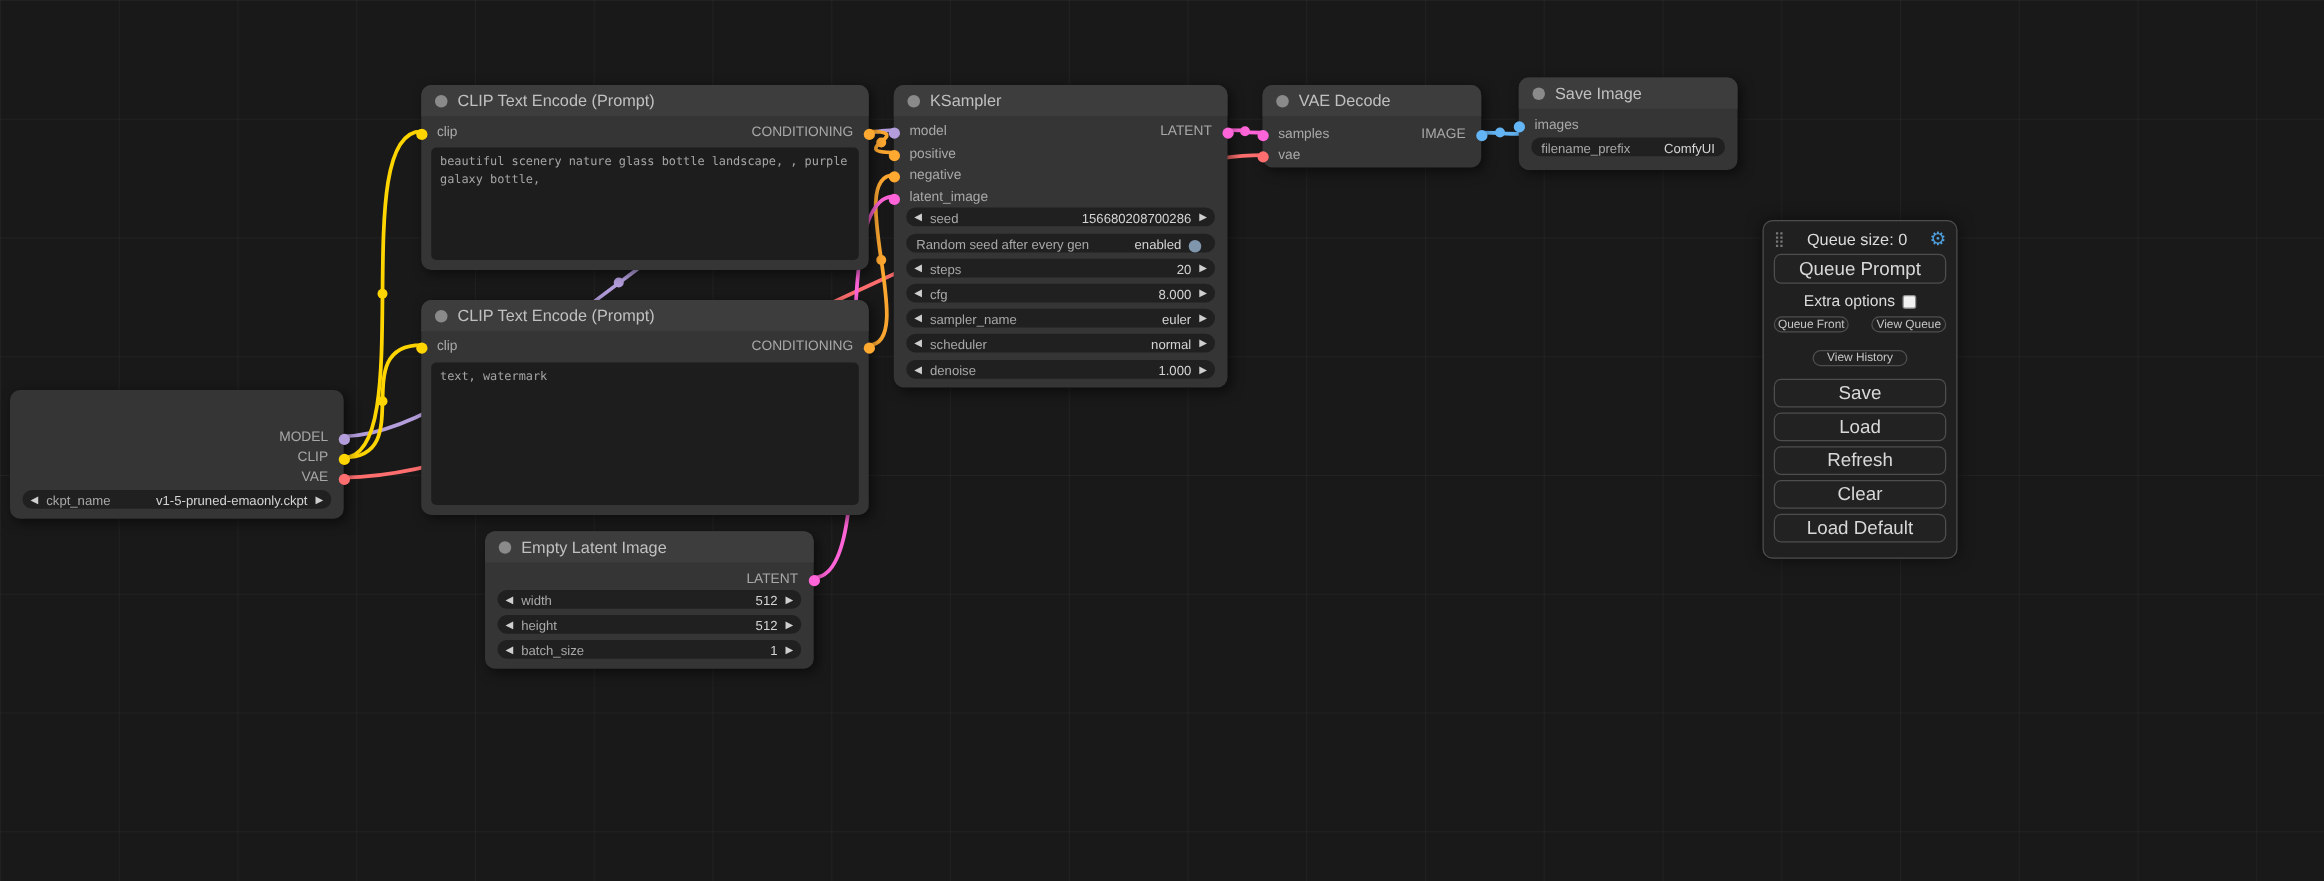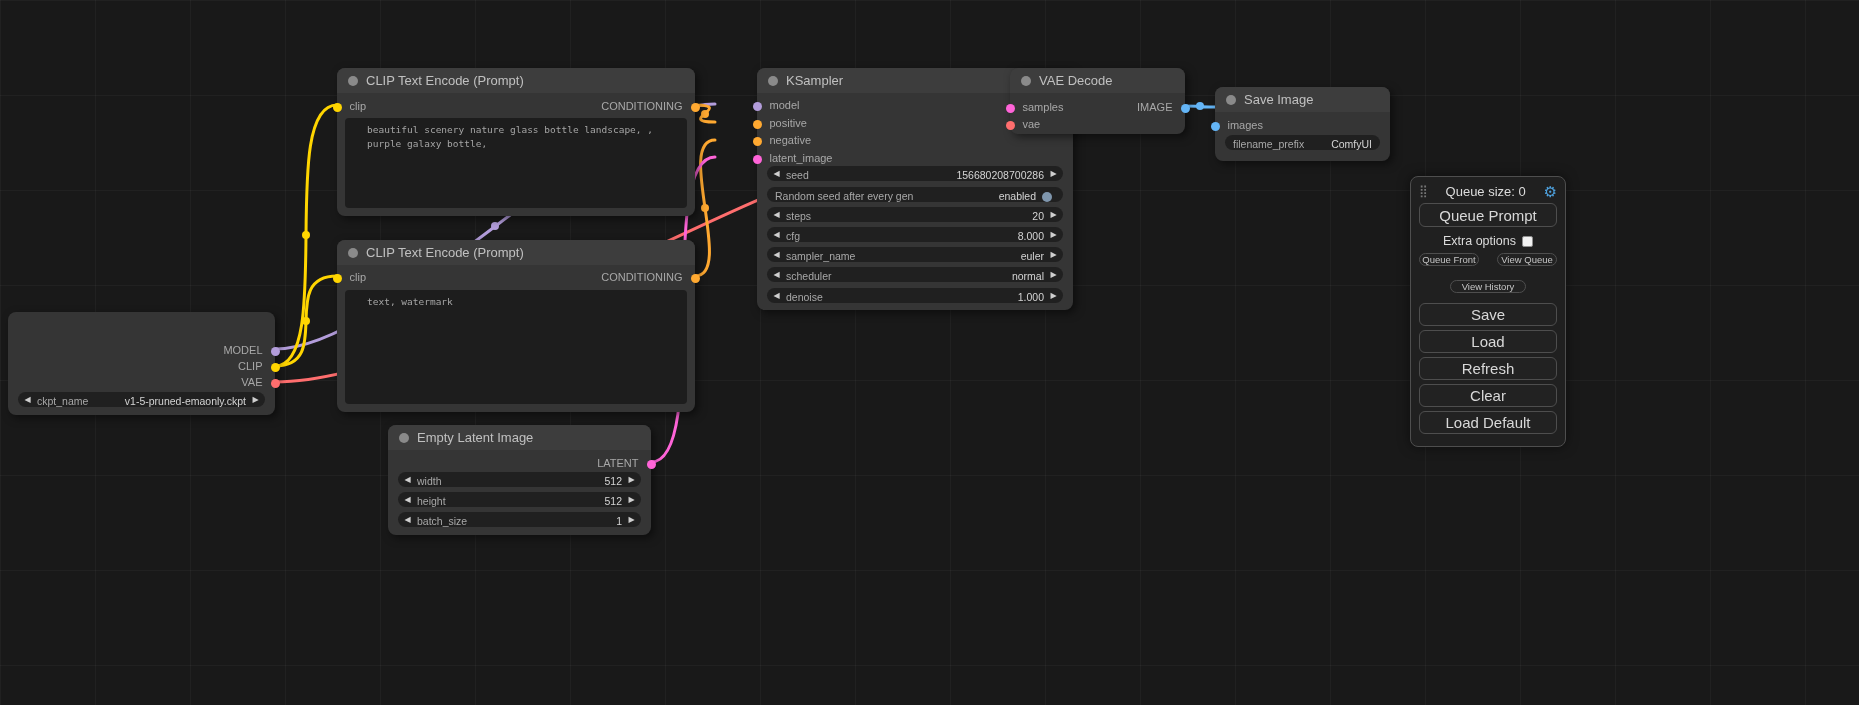--- a/index.html
+++ b/index.html
@@ -46,21 +46,21 @@
   .widget{position:absolute;left:10px;right:10px;height:15px;background:#202020;border-radius:8px;
           display:flex;align-items:flex-end;font-size:10.5px;color:#c9c9c9;cursor:pointer}
   .widget .arr{width:19px;text-align:center;font-size:8px;color:#cfcfcf;flex:none;line-height:15px}
   .widget .wlabel{color:#a8a8a8;white-space:nowrap}
   .widget .wvalue{margin-left:auto;color:#d4d4d4;white-space:nowrap}
   .widget.noarrow{padding:0 8px}
   .widget .knob{width:10px;height:10px;border-radius:50%;background:#7f96ad;flex:none;margin:0 3px 0 6px}
 
   .prompt-text{position:absolute;left:8px;right:8px;background:#1d1d1d;border-radius:4px;
           font-family:"DejaVu Sans Mono",monospace;font-size:9.5px;line-height:1.45;
-          color:#a5a5a5;padding:5px 22px;white-space:pre-wrap;overflow:hidden;cursor:text}
+          color:#a5a5a5;padding:5px 7px;white-space:pre-wrap;overflow:hidden;cursor:text}
 
   .menu{position:absolute;z-index:3;background:#202020;border:1px solid #4e4e4e;border-radius:8px;
         box-shadow:0 0 12px rgba(0,0,0,.5);padding:4px 8px 8px;display:flex;flex-direction:column}
   .menu-header{display:flex;align-items:center;justify-content:space-between;height:20px;margin-bottom:2px}
   .menu-header .queue-size{color:#dcdcdc;font-size:13px}
   .menu-header .drag{color:#777;font-size:12px;cursor:grab;line-height:1}
   .menu-header .gear{color:#4da0dd;font-size:15px;cursor:pointer;line-height:1}
   .btn{background:#222;border:1px solid #4e4e4e;border-radius:6px;color:#d8d8d8;
        display:flex;align-items:center;justify-content:center;cursor:pointer}
   .btn.big{height:23px;font-size:15px;margin-bottom:4px}
@@ -174,21 +174,21 @@
     <span class="arr">▶</span>
   </div>
   <div class="widget" style="top:87px">
     <span class="arr">◀</span>
     <span class="wlabel">batch_size</span>
     <span class="wvalue">1</span>
     <span class="arr">▶</span>
   </div>
 </div>
 
-<div class="node" style="left:757px;top:68px;width:316px;height:242px">
+<div class="node" style="left:715px;top:68px;width:267px;height:242px">
   <div class="node-title">
     <span class="title-dot"></span>
     <span>KSampler</span>
   </div>
   <div class="slot in" style="top:29px">
     <span class="dot model"></span>
     <span class="lbl">model</span>
   </div>
   <div class="slot in" style="top:47px">
     <span class="dot conditioning"></span>
@@ -261,21 +261,21 @@
   <div class="slot in" style="top:48px">
     <span class="dot vae"></span>
     <span class="lbl">vae</span>
   </div>
   <div class="slot out" style="top:31px">
     <span class="dot image"></span>
     <span class="lbl">IMAGE</span>
   </div>
 </div>
 
-<div class="node" style="left:1215px;top:87px;width:175px;height:74px">
+<div class="node" style="left:1215px;top:62px;width:175px;height:74px">
   <div class="node-title">
     <span class="title-dot"></span>
     <span>Save Image</span>
   </div>
   <div class="slot in" style="top:30px">
     <span class="dot image"></span>
     <span class="lbl">images</span>
   </div>
   <div class="widget noarrow" style="top:48px">
     <span class="wlabel">filename_prefix</span>

